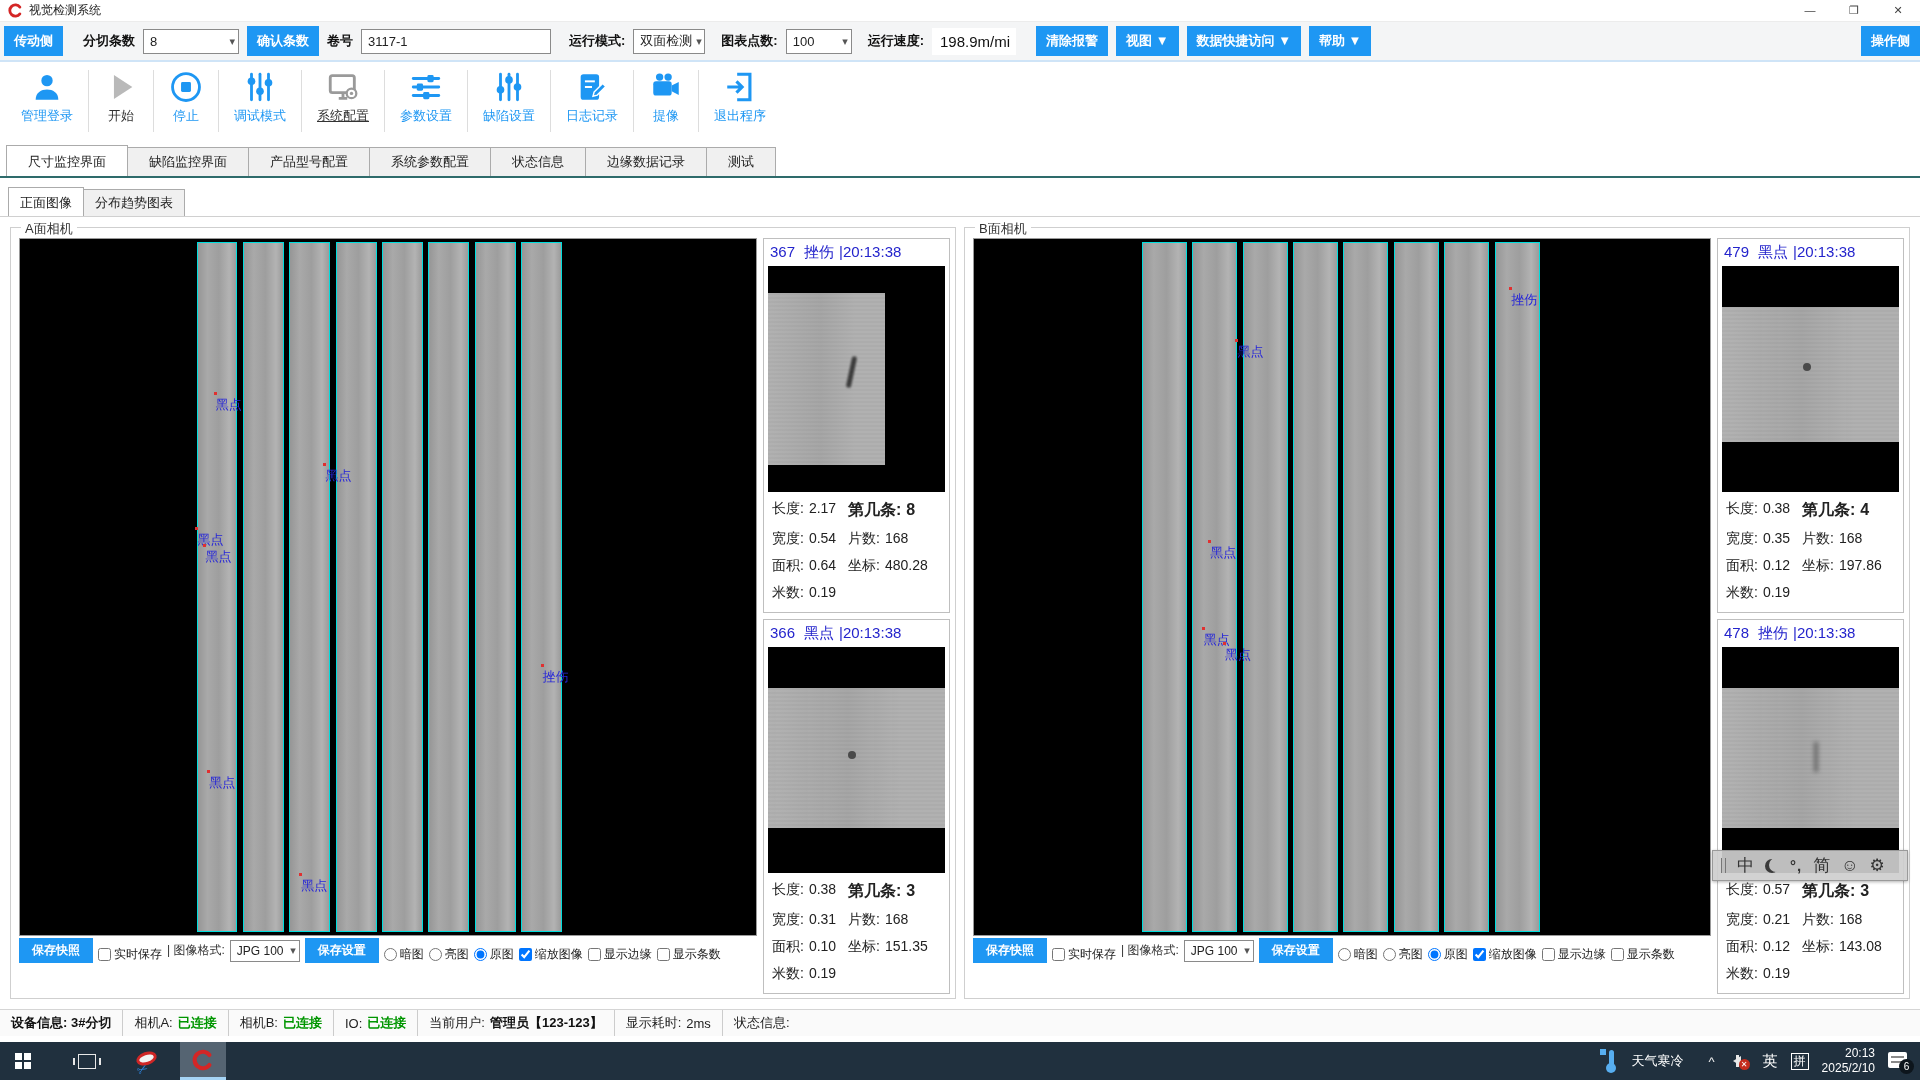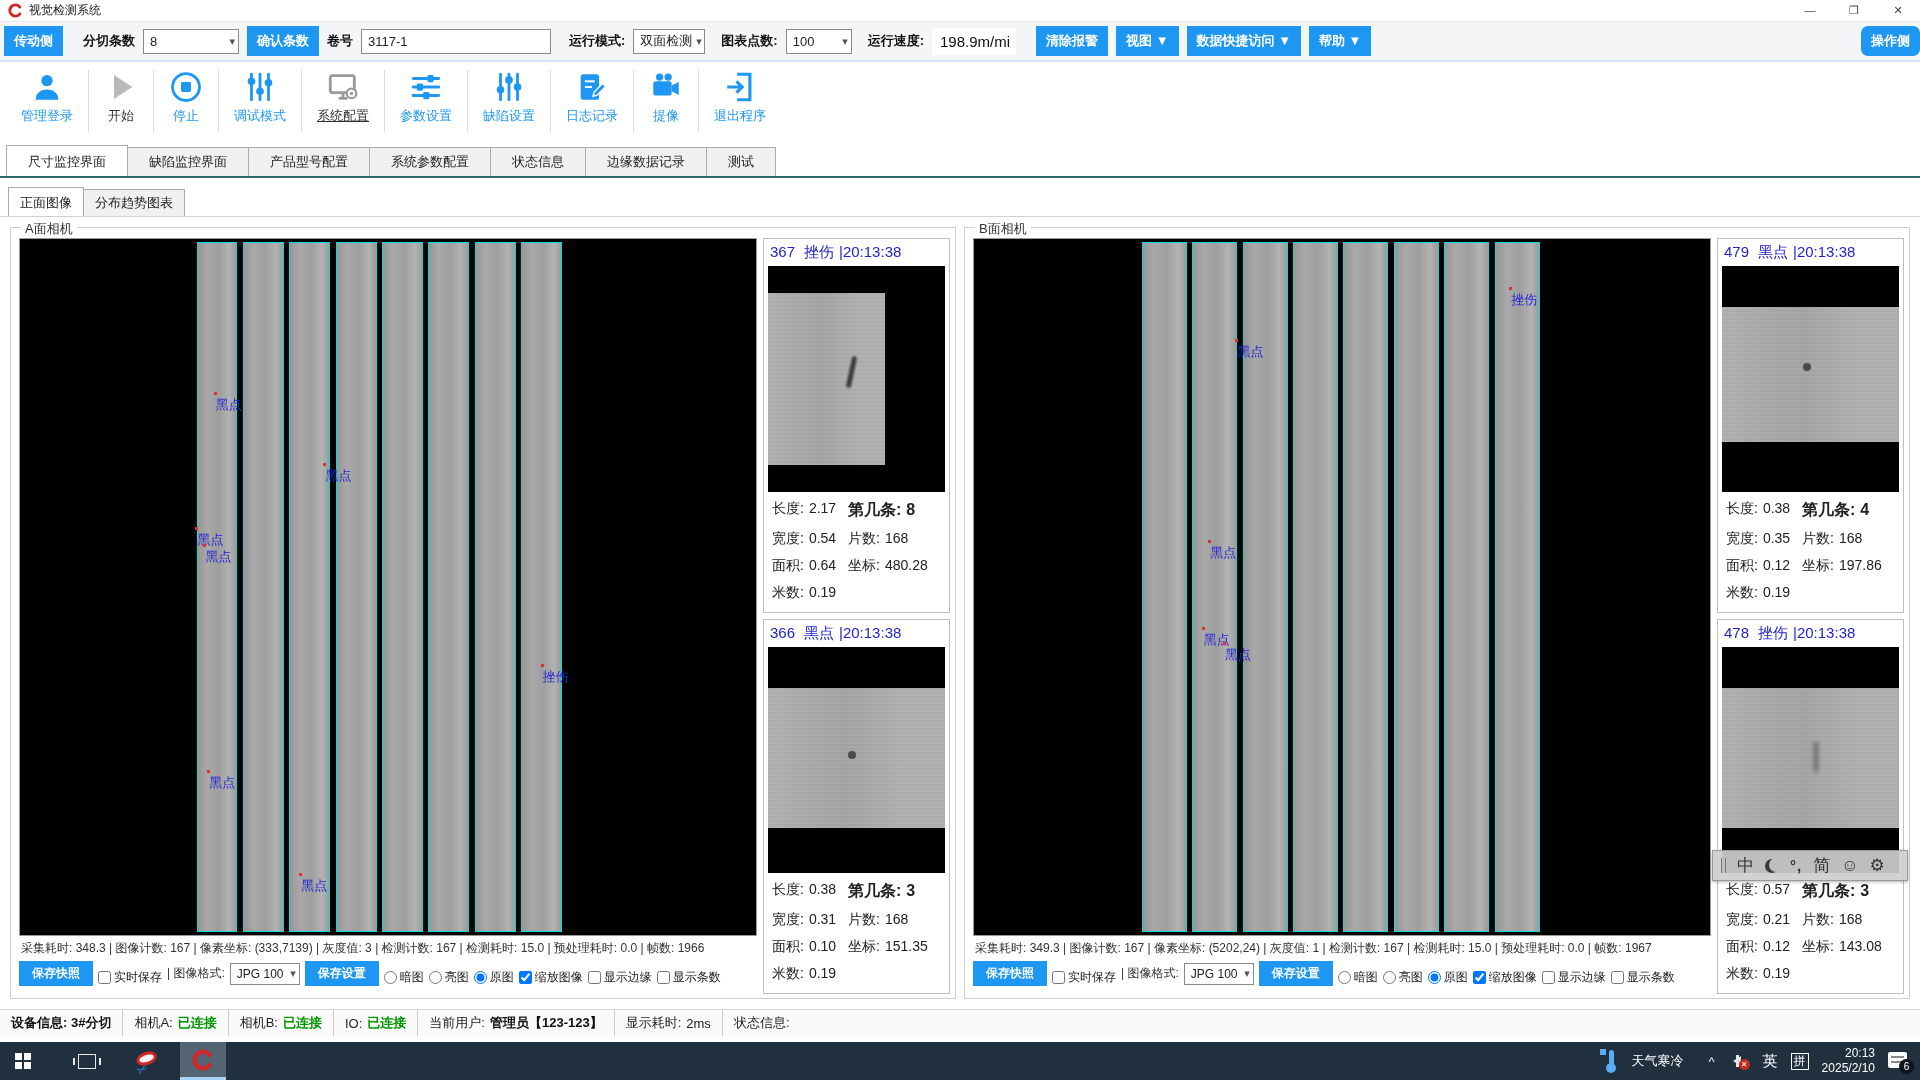--- a/index.html
+++ b/index.html
@@ -15,21 +15,21 @@
 
   
   .toolbar { height:40px; background:#f4f5f6; border-bottom:2px solid #cfe4f7; display:flex; align-items:center; gap:8px; padding:0 0 0 4px; }
   .btn { background:#1e97f3; color:#fff; border:none; font-size:13px; font-weight:700; padding:6px 10px; cursor:pointer; font-family:inherit; white-space:nowrap; }
   .toolbar .lab { font-size:13px; font-weight:700; color:#111; white-space:nowrap; }
   .combo { background:#fff; border:1px solid #8a8a8a; height:25px; display:flex; align-items:center; padding:0 3px 0 6px; font-size:13px; white-space:nowrap; overflow:hidden; }
   .combo .arrow { margin-left:auto; color:#555; font-size:11px; padding-left:4px; }
   .textbox { background:#fff; border:1px solid #8a8a8a; height:25px; display:flex; align-items:center; padding:0 6px; font-size:13px; }
   .speedbox { background:#fff; height:27px; display:flex; align-items:center; padding:0 8px; font-size:15px; color:#111; }
   .w96{width:96px}.w72{width:72px}.w54{width:66px}.w190{width:190px}.w84{width:84px}
-  .op-side { margin-left:auto;border-radius:7px; }
+  .op-side { margin-left:auto; }
 
   
   .iconbar { height:86px; background:#fff; display:flex; align-items:flex-start; padding:8px 4px 0 6px; }
   .icon-item { display:flex; flex-direction:column; align-items:center; justify-content:flex-start; padding:0 15px; border-right:1px solid #ddd; height:62px; cursor:pointer; }
   .icon-item svg { width:34px; height:34px; }
   .icon-item .ilabel { font-size:13px; margin-top:3px; white-space:nowrap;text-align:right; }
 
   
   .maintabs { height:30px; display:flex; align-items:flex-end; padding-left:6px; border-bottom:2px solid #2e6b6b; background:#fff; }
   .maintabs .tab { font-size:13px; padding:5px 21px; border:1px solid #ababab; border-bottom:none; background:#f0f0f0; margin-right:-1px; cursor:pointer; white-space:nowrap; }
@@ -295,21 +295,20 @@
             <div class="strip" style="left: 61.8%; width: 5.55%;"></div>
             <div class="strip" style="left: 68.1%; width: 5.55%;"></div>
             <span class="img-label" style="left: 26.6%; top: 22.5%;">黑点</span>
             <span class="img-label" style="left: 41.5%; top: 32.7%;">黑点</span>
             <span class="img-label" style="left: 24.1%; top: 42%;">黑点</span>
             <span class="img-label" style="left: 25.2%; top: 44.4%;">黑点</span>
             <span class="img-label" style="left: 71%; top: 61.6%;">挫伤</span>
             <span class="img-label" style="left: 25.7%; top: 76.9%;">黑点</span>
             <span class="img-label" style="left: 38.2%; top: 91.7%;">黑点</span>
           </div>
-        <div class="status-line">采集耗时: 348.3  | 图像计数: 167  | 像素坐标: (333,7139)  | 灰度值: 3  | 检测计数: 167  | 检测耗时: 15.0  | 预处理耗时: 0.0  | 帧数: 1966</div>
         <div class="controls-row">
           <button class="btn small">保存快照</button>
           <label class="chk">
               <input type="checkbox" style="">
               <span>实时保存</span>
             </label>
           <span class="lbl">| 图像格式:</span>
           <div class="combo w70">
               <span>JPG 100</span>
               <span class="arrow">▾</span>
@@ -436,21 +435,20 @@
             <div class="strip" style="left: 50.2%; width: 6.1%;"></div>
             <div class="strip" style="left: 57.05%; width: 6.1%;"></div>
             <div class="strip" style="left: 63.9%; width: 6.1%;"></div>
             <div class="strip" style="left: 70.75%; width: 6.1%;"></div>
             <span class="img-label" style="left: 73%; top: 7.4%;">挫伤</span>
             <span class="img-label" style="left: 35.8%; top: 14.9%;">黑点</span>
             <span class="img-label" style="left: 32.1%; top: 43.8%;">黑点</span>
             <span class="img-label" style="left: 31.2%; top: 56.3%;">黑点</span>
             <span class="img-label" style="left: 34.1%; top: 58.5%;">黑点</span>
           </div>
-        <div class="status-line">采集耗时: 349.3  | 图像计数: 167  | 像素坐标: (5202,24)  | 灰度值: 1  | 检测计数: 167  | 检测耗时: 15.0  | 预处理耗时: 0.0  | 帧数: 1967</div>
         <div class="controls-row">
           <button class="btn small">保存快照</button>
           <label class="chk">
               <input type="checkbox" style="">
               <span>实时保存</span>
             </label>
           <span class="lbl">| 图像格式:</span>
           <div class="combo w70">
               <span>JPG 100</span>
               <span class="arrow">▾</span>

